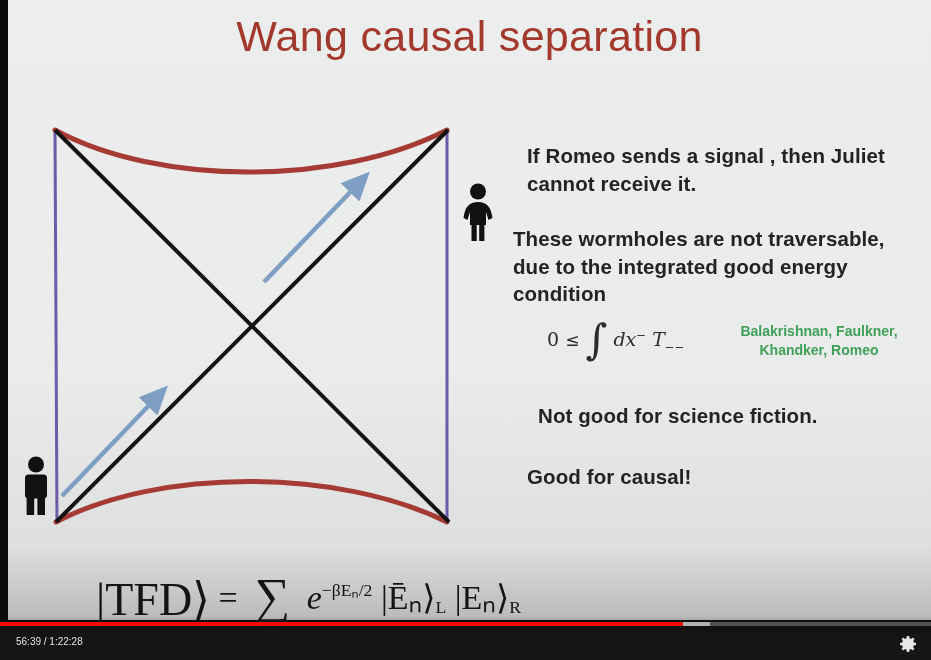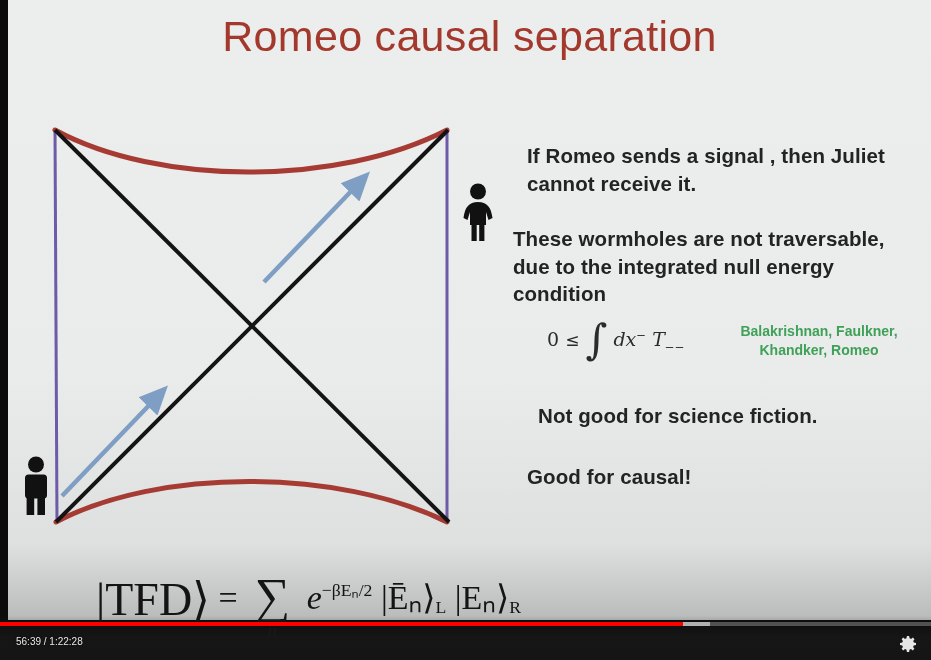--- a/index.html
+++ b/index.html
@@ -204,21 +204,21 @@
   #settings-button svg { display:block; }
   .sr { position:absolute; width:1px; height:1px; overflow:hidden; clip:rect(0 0 0 0); }
 </style>
 </head>
 <body>
 
 <div id="player">
 
   <div id="slide">
 
-    <div id="title" style="color: rgb(163, 57, 44);">Romeo causal separation</div>
+    <div id="title" style="color: rgb(163, 57, 44);">Wang causal separation</div>
 
     <svg id="diagram" viewBox="0 0 500 450" width="500" height="450">
 
       <line x1="47" y1="30" x2="49" y2="422" stroke="#6b5ba8" stroke-width="3"></line>
       <line x1="439" y1="30" x2="439" y2="422" stroke="#6b5ba8" stroke-width="3"></line>
 
       <path d="M 47 30 C 150 86, 330 86, 439 30" fill="none" stroke="#a63b33" stroke-width="5" stroke-linecap="round"></path>
       <path d="M 48 422 C 150 368, 330 368, 439 422" fill="none" stroke="#a63b33" stroke-width="5" stroke-linecap="round"></path>
 
       <line x1="47" y1="30" x2="441" y2="422" stroke="#141414" stroke-width="4"></line>
@@ -248,21 +248,21 @@
         <rect x="9" y="19.5" width="22" height="24" rx="3.5" fill="#111"></rect>
         <rect x="10.6" y="41" width="7.6" height="19" fill="#111"></rect>
         <rect x="21.4" y="41" width="7.6" height="19" fill="#111"></rect>
       </svg>
     </span>
 
     <div id="textcol">
 
       <div class="para" id="p1">If Romeo sends a signal , then Juliet cannot receive it.</div>
 
-      <div class="para" id="p2">These wormholes are not traversable, due to the integrated null energy condition</div>
+      <div class="para" id="p2">These wormholes are not traversable, due to the integrated good energy condition</div>
 
       <div id="nec">
         <span>0</span>
         <span class="op">≤</span>
         <span class="intg">∫</span>
         <i>dx</i><sup>−</sup>
         <i>T</i><sub>−−</sub>
       </div>
 
       <div id="cite" style="color: rgb(63, 161, 88);">

